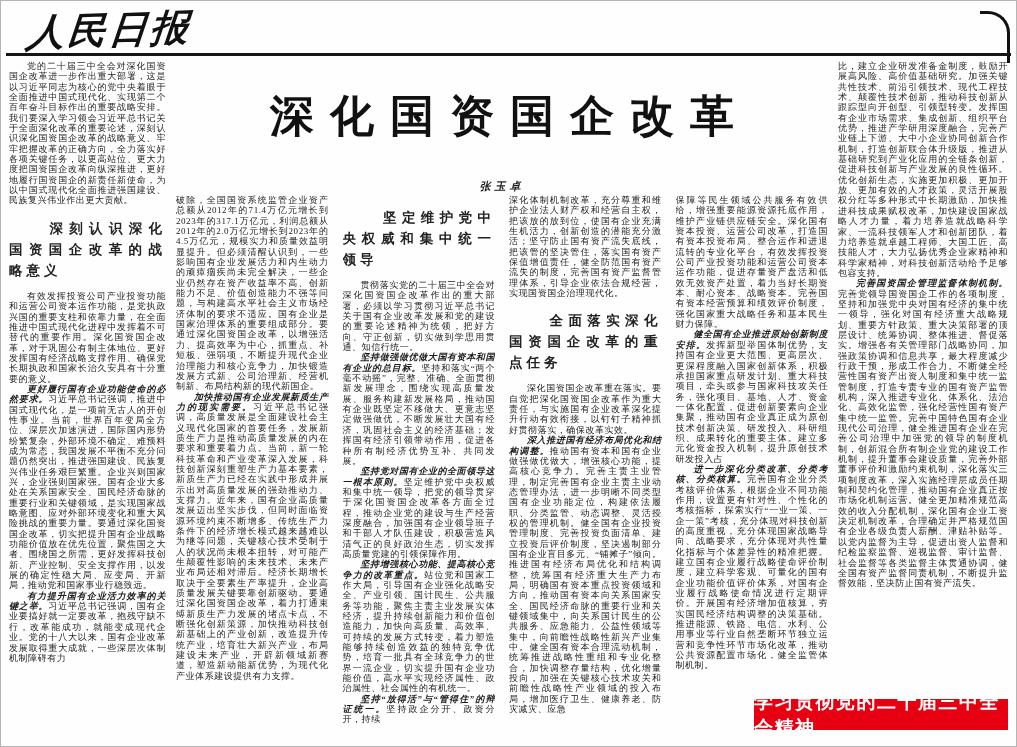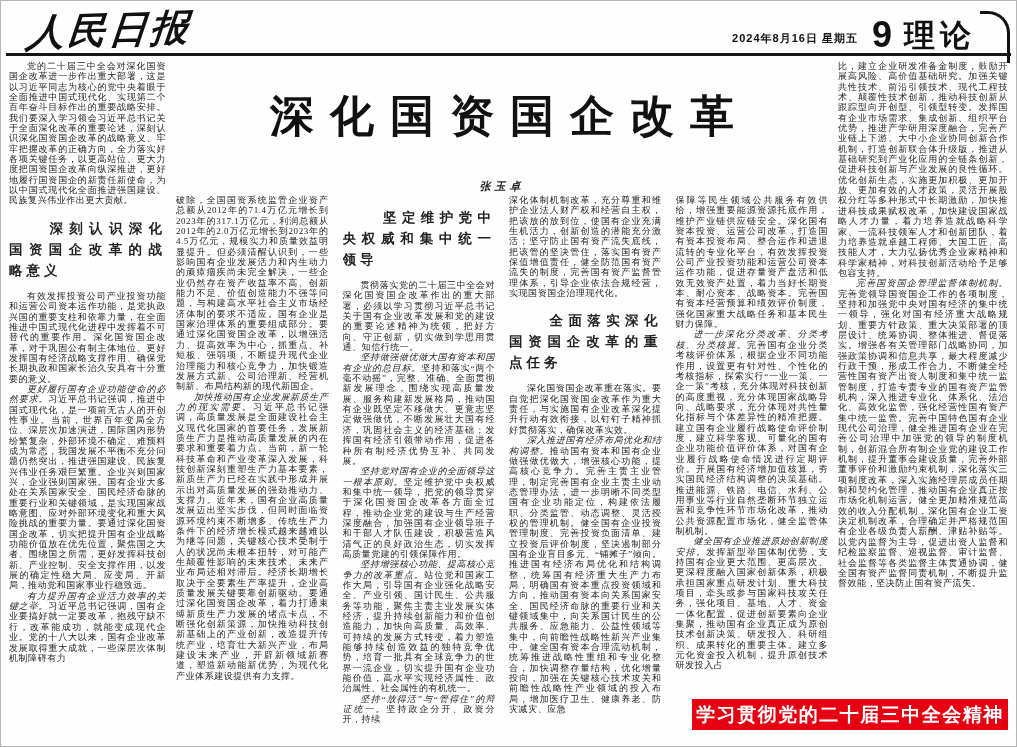--- a/index.html
+++ b/index.html
@@ -47,47 +47,42 @@
   }
   .author { margin-top:33px; font-size:11px; font-style:italic; font-weight:bold; letter-spacing:4px; }
   .center-cols { flex:1; display:flex; gap:14px; overflow:hidden; }
   .center-cols .col { flex:1; min-width:0; }
   
   .para {
     margin:0; font-size:9px; line-height:10.35px; letter-spacing:0.55px;
     text-align:justify; text-indent:2em; color:#1c1c1c;
   }
   .para.noindent { text-indent:0; }
-  .lead { font-weight:normal; font-style:italic;margin-top:15px; }
+  .lead { font-weight:bold; font-style:italic;margin-top:15px; }
   .col-heading {
     font-family:"Liberation Sans","DejaVu Sans",sans-serif; font-weight:bold;
     font-size:13.5px; line-height:21px; letter-spacing:4px; color:#222;
     margin:12px 0 10px; text-indent:3em; text-align:justify;
   }
   
   .banner {
-    position:absolute; right:8px; bottom:16px; width:316px; height:31px;
+    position:absolute; right:8px; bottom:16px; width:254px; height:31px;
     background:#e60012; color:#ffffff;
     font-family:"Liberation Sans","DejaVu Sans",sans-serif; font-weight:900;
     font-size:19px; letter-spacing:1.5px;
     display:flex; align-items:center; justify-content:center;margin-left:48px;
   }
 </style>
 </head>
 <body>
 
 <div class="page">
 
   <header class="masthead">
     <div class="logo">人民日报</div>
-    <div class="mast-right">
-      <span class="mast-date">2024年8月16日 星期五</span>
-      <span class="mast-pageno">9</span>
-      <span class="mast-section">理论</span>
-    </div>
     <div class="corner-bracket"></div>
     <div class="mast-rule"></div>
   </header>
 
   <main class="body">
     <div class="col col-1">
         <p class="para">党的二十届三中全会对深化国资国企改革进一步作出重大部署，这是以习近平同志为核心的党中央着眼于全面推进中国式现代化、实现第二个百年奋斗目标作出的重要战略安排。我们要深入学习领会习近平总书记关于全面深化改革的重要论述，深刻认识深化国资国企改革的战略意义、牢牢把握改革的正确方向，全力落实好各项关键任务，以更高站位、更大力度把国资国企改革向纵深推进，更好地履行国资国企的新责任新使命，为以中国式现代化全面推进强国建设、民族复兴伟业作出更大贡献。</p>
         <div class="col-heading">深刻认识深化国资国企改革的战略意义</div>
         <p class="para">有效发挥投资公司产业投资功能和运营公司资本运作功能，是党执政兴国的重要支柱和依靠力量，在全面推进中国式现代化进程中发挥着不可替代的重要作用。深化国资国企改革，对于巩固公有制主体地位、更好发挥国有经济战略支撑作用、确保党长期执政和国家长治久安具有十分重要的意义。</p>
         <p class="para"><span class="lead">更好履行国有企业功能使命的必然要求。</span>习近平总书记强调，推进中国式现代化，是一项前无古人的开创性事业。当前，世界百年变局全方位、深层次加速演进，国际国内形势纷繁复杂，外部环境不确定、难预料成为常态，我国发展不平衡不充分问题仍然突出，推进强国建设、民族复兴伟业任务艰巨繁重。企业兴则国家兴，企业强则国家强。国有企业大多处在关系国家安全、国民经济命脉的重要行业和关键领域，是实现国家战略意图、应对外部环境变化和重大风险挑战的重要力量。要通过深化国资国企改革，切实把提升国有企业战略功能价值放在优先位置，聚焦国之大者、围绕国之所需，更好发挥科技创新、产业控制、安全支撑作用，以发展的确定性稳大局、应变局、开新局，推动党和国家事业行稳致远。</p>
@@ -113,22 +108,22 @@
             <p class="para"><span class="lead">坚持“放得活”与“管得住”的辩证统一。</span>坚持政企分开、政资分开，持续</p>
           </div>
         <div class="col">
             <p class="para noindent">深化体制机制改革，充分尊重和维护企业法人财产权和经营自主权，把该放的放到位，使国有企业充满生机活力，创新创造的潜能充分激活；坚守防止国有资产流失底线，把该管的坚决管住，落实国有资产保值增值责任，健全防范国有资产流失的制度，完善国有资产监督管理体系，引导企业依法合规经营，实现国资国企治理现代化。</p>
             <div class="col-heading">全面落实深化国资国企改革的重点任务</div>
             <p class="para">深化国资国企改革重在落实。要自觉把深化国资国企改革作为重大责任，与实施国有企业改革深化提升行动有效衔接，以钉钉子精神抓好贯彻落实，确保改革实效。</p>
             <p class="para"><span class="lead">深入推进国有经济布局优化和结构调整。</span>推动国有资本和国有企业做强做优做大，增强核心功能，提高核心竞争力。完善主责主业管理，制定完善国有企业主责主业动态管理办法，进一步明晰不同类型国有企业功能定位，构建依法履职、分类监管、动态调整、灵活授权的管理机制。健全国有企业投资管理制度、完善投资负面清单、建立投资后评价制度，坚决遏制部分国有企业盲目多元、“铺摊子”倾向。推进国有经济布局优化和结构调整，统筹国有经济重大生产力布局，明确国有资本重点投资领域和方向，推动国有资本向关系国家安全、国民经济命脉的重要行业和关键领域集中，向关系国计民生的公共服务、应急能力、公益性领域等集中，向前瞻性战略性新兴产业集中。健全国有资本合理流动机制，统筹推进战略性重组和专业化整合，加快调整存量结构，优化增量投向，加强在关键核心技术攻关和前瞻性战略性产业领域的投入布局，增加医疗卫生、健康养老、防灾减灾、应急</p>
           </div>
         <div class="col">
             <p class="para noindent">保障等民生领域公共服务有效供给，增强重要能源资源托底作用，维护产业链供应链安全。深化国有资本投资、运营公司改革，打造国有资本投资布局、整合运作和进退流转的专业化平台，有效发挥投资公司产业投资功能和运营公司资本运作功能，促进存量资产盘活和低效无效资产处置，着力当好长期资本、耐心资本、战略资本。完善国有资本经营预算和绩效评价制度，强化国家重大战略任务和基本民生财力保障。</p>
+            <p class="para"><span class="lead">健全国有企业推进原始创新制度安排。</span>发挥新型举国体制优势，支持国有企业更大范围、更高层次、更深程度融入国家创新体系，积极承担国家重点研发计划、重大科技项目，牵头或参与国家科技攻关任务，强化项目、基地、人才、资金一体化配置，促进创新要素向企业集聚，推动国有企业真正成为原创技术创新决策、研发投入、科研组织、成果转化的重要主体。建立多元化资金投入机制，提升原创技术研发投入占</p>
             <p class="para"><span class="lead">进一步深化分类改革、分类考核、分类核算。</span>完善国有企业分类考核评价体系，根据企业不同功能作用，设置更有针对性、个性化的考核指标，探索实行“一业一策、一企一策”考核，充分体现对科技创新的高度重视，充分体现国家战略导向、战略要求，充分体现对共性量化指标与个体差异性的精准把握。建立国有企业履行战略使命评价制度，建立科学客观、可量化的国有企业功能价值评价体系，对国有企业履行战略使命情况进行定期评价。开展国有经济增加值核算，夯实国民经济结构调整的决策基础。推进能源、铁路、电信、水利、公用事业等行业自然垄断环节独立运营和竞争性环节市场化改革，推动公共资源配置市场化，健全监管体制机制。</p>
-            <p class="para"><span class="lead">健全国有企业推进原始创新制度安排。</span>发挥新型举国体制优势，支持国有企业更大范围、更高层次、更深程度融入国家创新体系，积极承担国家重点研发计划、重大科技项目，牵头或参与国家科技攻关任务，强化项目、基地、人才、资金一体化配置，促进创新要素向企业集聚，推动国有企业真正成为原创技术创新决策、研发投入、科研组织、成果转化的重要主体。建立多元化资金投入机制，提升原创技术研发投入占</p>
           </div>
       </div>
     </div>
 
     <div class="col col-6">
         <p class="para noindent">比，建立企业研发准备金制度，鼓励开展高风险、高价值基础研究。加强关键共性技术、前沿引领技术、现代工程技术、颠覆性技术创新，推动科技创新从跟踪型向开创型、引领型转变。发挥国有企业市场需求、集成创新、组织平台优势，推进产学研用深度融合，完善产业链上下游、大中小企业协同创新合作机制，打造创新联合体升级版，推进从基础研究到产业化应用的全链条创新，促进科技创新与产业发展的良性循环。优化创新生态，实施更加积极、更加开放、更加有效的人才政策，灵活开展股权分红等多种形式中长期激励，加快推进科技成果赋权改革，加快建设国家战略人才力量，着力培养造就战略科学家、一流科技领军人才和创新团队，着力培养造就卓越工程师、大国工匠、高技能人才，大力弘扬优秀企业家精神和科学家精神，对科技创新活动给予足够包容支持。</p>
         <p class="para"><span class="lead">完善国资国企管理监督体制机制。</span>完善党领导国资国企工作的各项制度，坚持和加强党中央对国有经济的集中统一领导，强化对国有经济重大战略规划、重要方针政策、重大决策部署的顶层设计、统筹协调、整体推进、督促落实。增强各有关管理部门战略协同，加强政策协调和信息共享，最大程度减少行政干预，形成工作合力。不断健全经营性国有资产出资人制度和集中统一监管制度，打造专责专业的国有资产监管机构，深入推进专业化、体系化、法治化、高效化监管，强化经营性国有资产集中统一监管。完善中国特色国有企业现代公司治理，健全推进国有企业在完善公司治理中加强党的领导的制度机制，创新混合所有制企业党的建设工作机制，提升董事会建设质量，完善外部董事评价和激励约束机制，深化落实三项制度改革，深入实施经理层成员任期制和契约化管理，推动国有企业真正按市场化机制运营。健全更加精准规范高效的收入分配机制，深化国有企业工资决定机制改革，合理确定并严格规范国有企业各级负责人薪酬、津贴补贴等。以党内监督为主导，促进出资人监督和纪检监察监督、巡视监督、审计监督、社会监督等各类监督主体贯通协调，健全国有资产监督同责机制，不断提升监督效能，坚决防止国有资产流失。</p>
       </div>
   </main>
 

